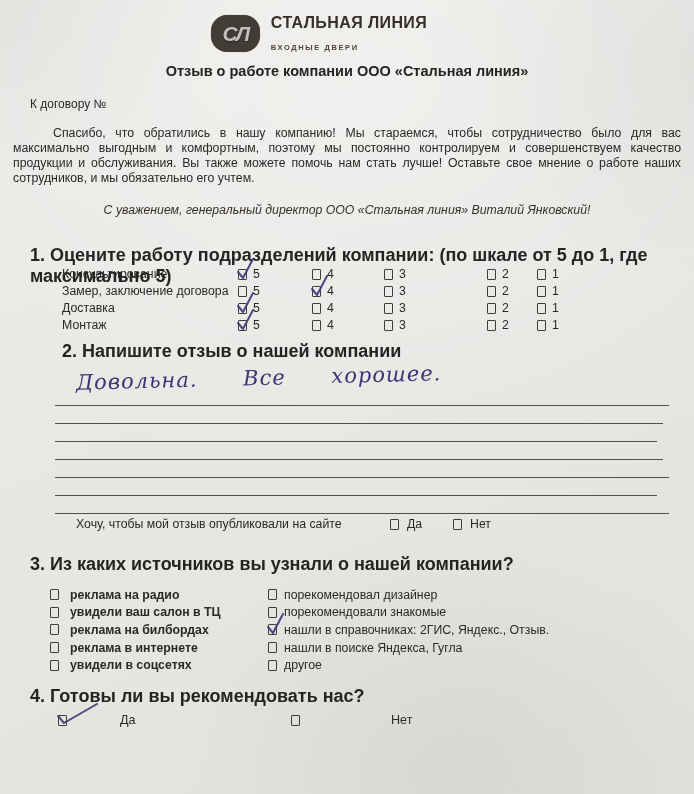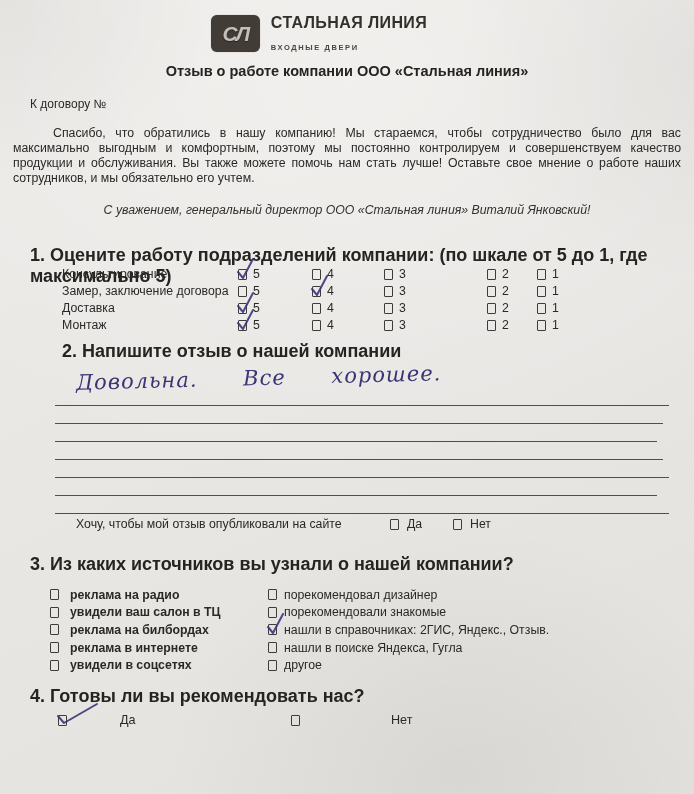--- a/index.html
+++ b/index.html
@@ -9,21 +9,21 @@
     background:
       radial-gradient(60% 45% at 66% 97%, rgba(0,0,0,0.05), transparent 70%),
       radial-gradient(45% 35% at 0% 0%, rgba(0,0,0,0.045), transparent 70%),
       radial-gradient(50% 40% at 100% 8%, rgba(0,0,0,0.04), transparent 70%),
       radial-gradient(120% 80% at 50% 10%, rgba(255,255,255,0.30), transparent 65%),
       linear-gradient(155deg,#edebe8 0%,#e9e7e4 45%,#e3e1de 100%);
   }
   
   .header{position:absolute;top:15px;left:0;right:0;display:flex;justify-content:center;}
   .brand{display:flex;align-items:center;gap:11px;transform:translateX(-28px);}
-  .logo-badge{width:49px;height:37px;background:#423c37;border-radius:6px;display:flex;align-items:center;justify-content:center;box-shadow:0 0 1px rgba(0,0,0,.4);}
+  .logo-badge{width:49px;height:37px;background:#423c37;border-radius:16px;display:flex;align-items:center;justify-content:center;box-shadow:0 0 1px rgba(0,0,0,.4);}
   .monogram{color:#c3bfbb;font-weight:bold;font-style:italic;font-size:21px;letter-spacing:-2px;text-shadow:0 1px 1px rgba(0,0,0,.4);}
   .brand-text{display:flex;flex-direction:column;line-height:1;}
   .brand-name{font-weight:bold;font-size:16px;letter-spacing:.4px;color:#33302c;}
   .brand-tagline{font-size:7.5px;letter-spacing:1.6px;color:#4c463f;margin-top:13px;font-weight:bold;}
   
   .title{position:absolute;top:63px;left:0;right:0;text-align:center;font-weight:bold;font-size:14.5px;color:#262422;}
   .contract{position:absolute;top:97px;left:30px;font-size:12px;}
   .intro{position:absolute;top:126px;left:13px;width:668px;font-size:12.3px;line-height:15px;text-align:justify;text-indent:40px;}
   .signature{position:absolute;top:203px;left:0;right:0;text-align:center;font-style:italic;font-size:12.3px;color:#33302d;}
   .sec-heading{position:absolute;left:30px;font-weight:bold;font-size:18px;color:#262422;}

